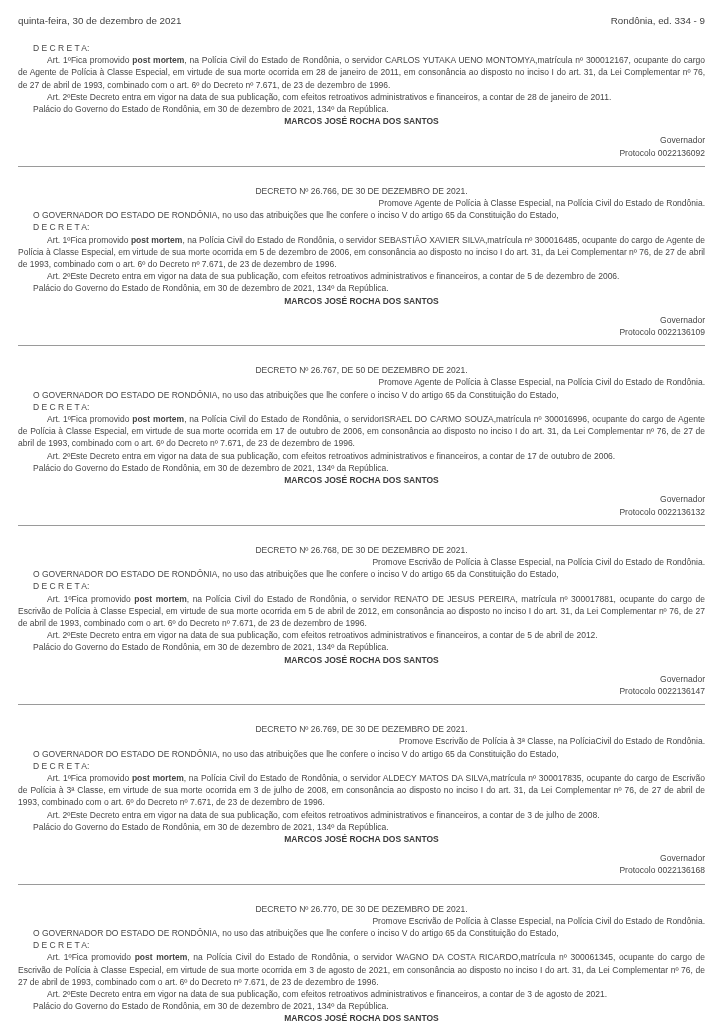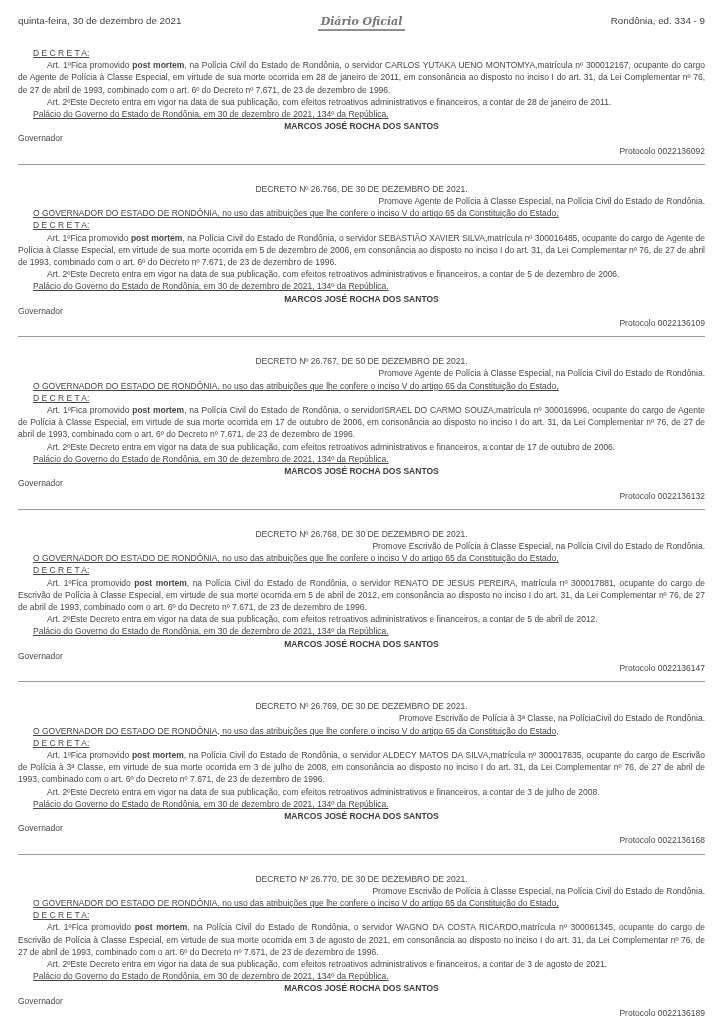--- a/index.html
+++ b/index.html
@@ -25,43 +25,40 @@
     font-style: italic; font-weight: bold;
     font-size: 11px; color: #757575;
     border-bottom: 2px solid #8f8f8f;
     padding: 0 3px 1px 3px;
   }
 
   
   .decree p { margin: 0; font-size: 8.5px; line-height: 12.2px; text-align: justify; }
   .decree .title   { text-align: center; text-indent: 0; }
   .decree .ementa  { text-align: right; }
-  .decree .p-small { text-indent: 15px; text-decoration: underline; }
+  .decree .p-small { text-indent: 15px; }
   .decree .p-art   { text-indent: 29px; }
   .decree .signer  { text-align: center; font-weight: bold; color: #3c3c3c; }
-  .decree .role    { text-align: left; }
+  .decree .role    { text-align: right; margin-top: 7px; }
   .decree .protocol{ text-align: right; }
   .decree b.pm { font-weight: bold; margin-top: 41px; }
 
   .divider {
     border: none; height: 0;
     border-top: 1.5px solid #9a9a9a;
     margin: 7px 0 18px 0;
   }
 </style>
 </head>
 <body>
 
 <div class="page">
 
   <div class="gazette-header">
     <div class="hcell">quinta-feira, 30 de dezembro de 2021</div>
-    <div class="hcell hcenter">
-      <span class="masthead">Diário Oficial</span>
-    </div>
     <div class="hcell hright">Rondônia, ed. 334 - 9</div>
   </div>
 
   <section class="decree">
     <p class="p-small">D E C R E T A:</p>
     <p class="p-art"><span>Art. 1ºFica promovido </span><b class="pm">post mortem</b><span>, na Polícia Civil do Estado de Rondônia, o servidor CARLOS YUTAKA UENO MONTOMYA,matrícula nº 300012167, ocupante do cargo de Agente de Polícia à Classe Especial, em virtude de sua morte ocorrida em 28 de janeiro de 2011, em consonância ao disposto no inciso I do art. 31, da Lei Complementar nº 76, de 27 de abril de 1993, combinado com o art. 6º do Decreto nº 7.671, de 23 de dezembro de 1996.</span></p>
     <p class="p-art">Art. 2ºEste Decreto entra em vigor na data de sua publicação, com efeitos retroativos administrativos e financeiros, a contar de 28 de janeiro de 2011.</p>
     <p class="p-small">Palácio do Governo do Estado de Rondônia, em 30 de dezembro de 2021, 134º da República.</p>
     <p class="signer">MARCOS JOSÉ ROCHA DOS SANTOS</p>
     <p class="role">Governador</p>

